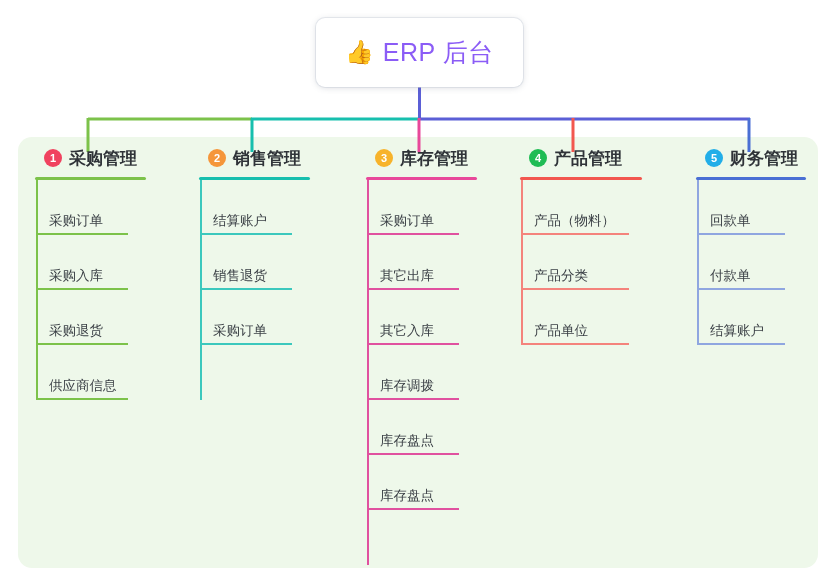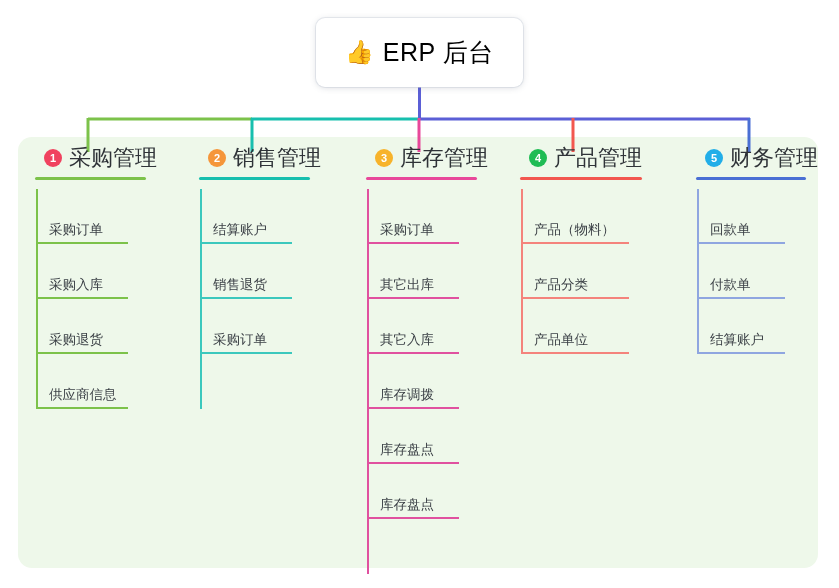--- a/index.html
+++ b/index.html
@@ -17,21 +17,21 @@
     left: 316px; top: 18px;
     width: 207px; height: 69px;
     background: #ffffff;
     border-radius: 9px;
     box-shadow: 0 1px 6px rgba(80,90,110,.20), 0 0 0 1px rgba(220,226,234,.55);
     display: flex; align-items: center; justify-content: center;
     gap: 9px;
   }
   .root-emoji { font-size: 23px; line-height: 1; }
   .root-title {
-    font-size: 25px; color: #000000; letter-spacing: .5px;
+    font-size: 25px; color: #8b5cf6; letter-spacing: .5px;
     white-space: nowrap;
   }
 
   
   .panel {
     position: absolute;
     left: 18px; top: 137px;
     width: 800px; height: 431px;
     background: #eef8ea;
     border-radius: 14px;
@@ -46,24 +46,24 @@
     display: flex; align-items: center; gap: 7px;
     height: 26px; padding-left: 9px;
     white-space: nowrap;
   }
   .badge {
     width: 18px; height: 18px; border-radius: 50%;
     color: #fff; font-size: 11px; font-weight: bold;
     display: flex; align-items: center; justify-content: center;
     flex: 0 0 18px;
   }
-  .col-title { font-size: 22px; color: #2f3338; }
+  .col-title { font-size: 17px; color: #2f3338; font-weight: bold; }
   .head-rule { height: 3px; border-radius: 2px; margin-top: 6px; }
 
-  .items { position: relative; margin-top: 9px; }
+  .items { position: relative; margin-top: 0; }
   .trunk { position: absolute; left: 1px; top: 0; width: 2px; }
   .item {
     position: relative;
     height: 55px;
     padding-left: 14px;
     display: flex; align-items: flex-end;
   }
   .item-label {
     font-size: 13.5px; color: #3a3f45; white-space: nowrap;
     padding: 0 0 5px 0;

